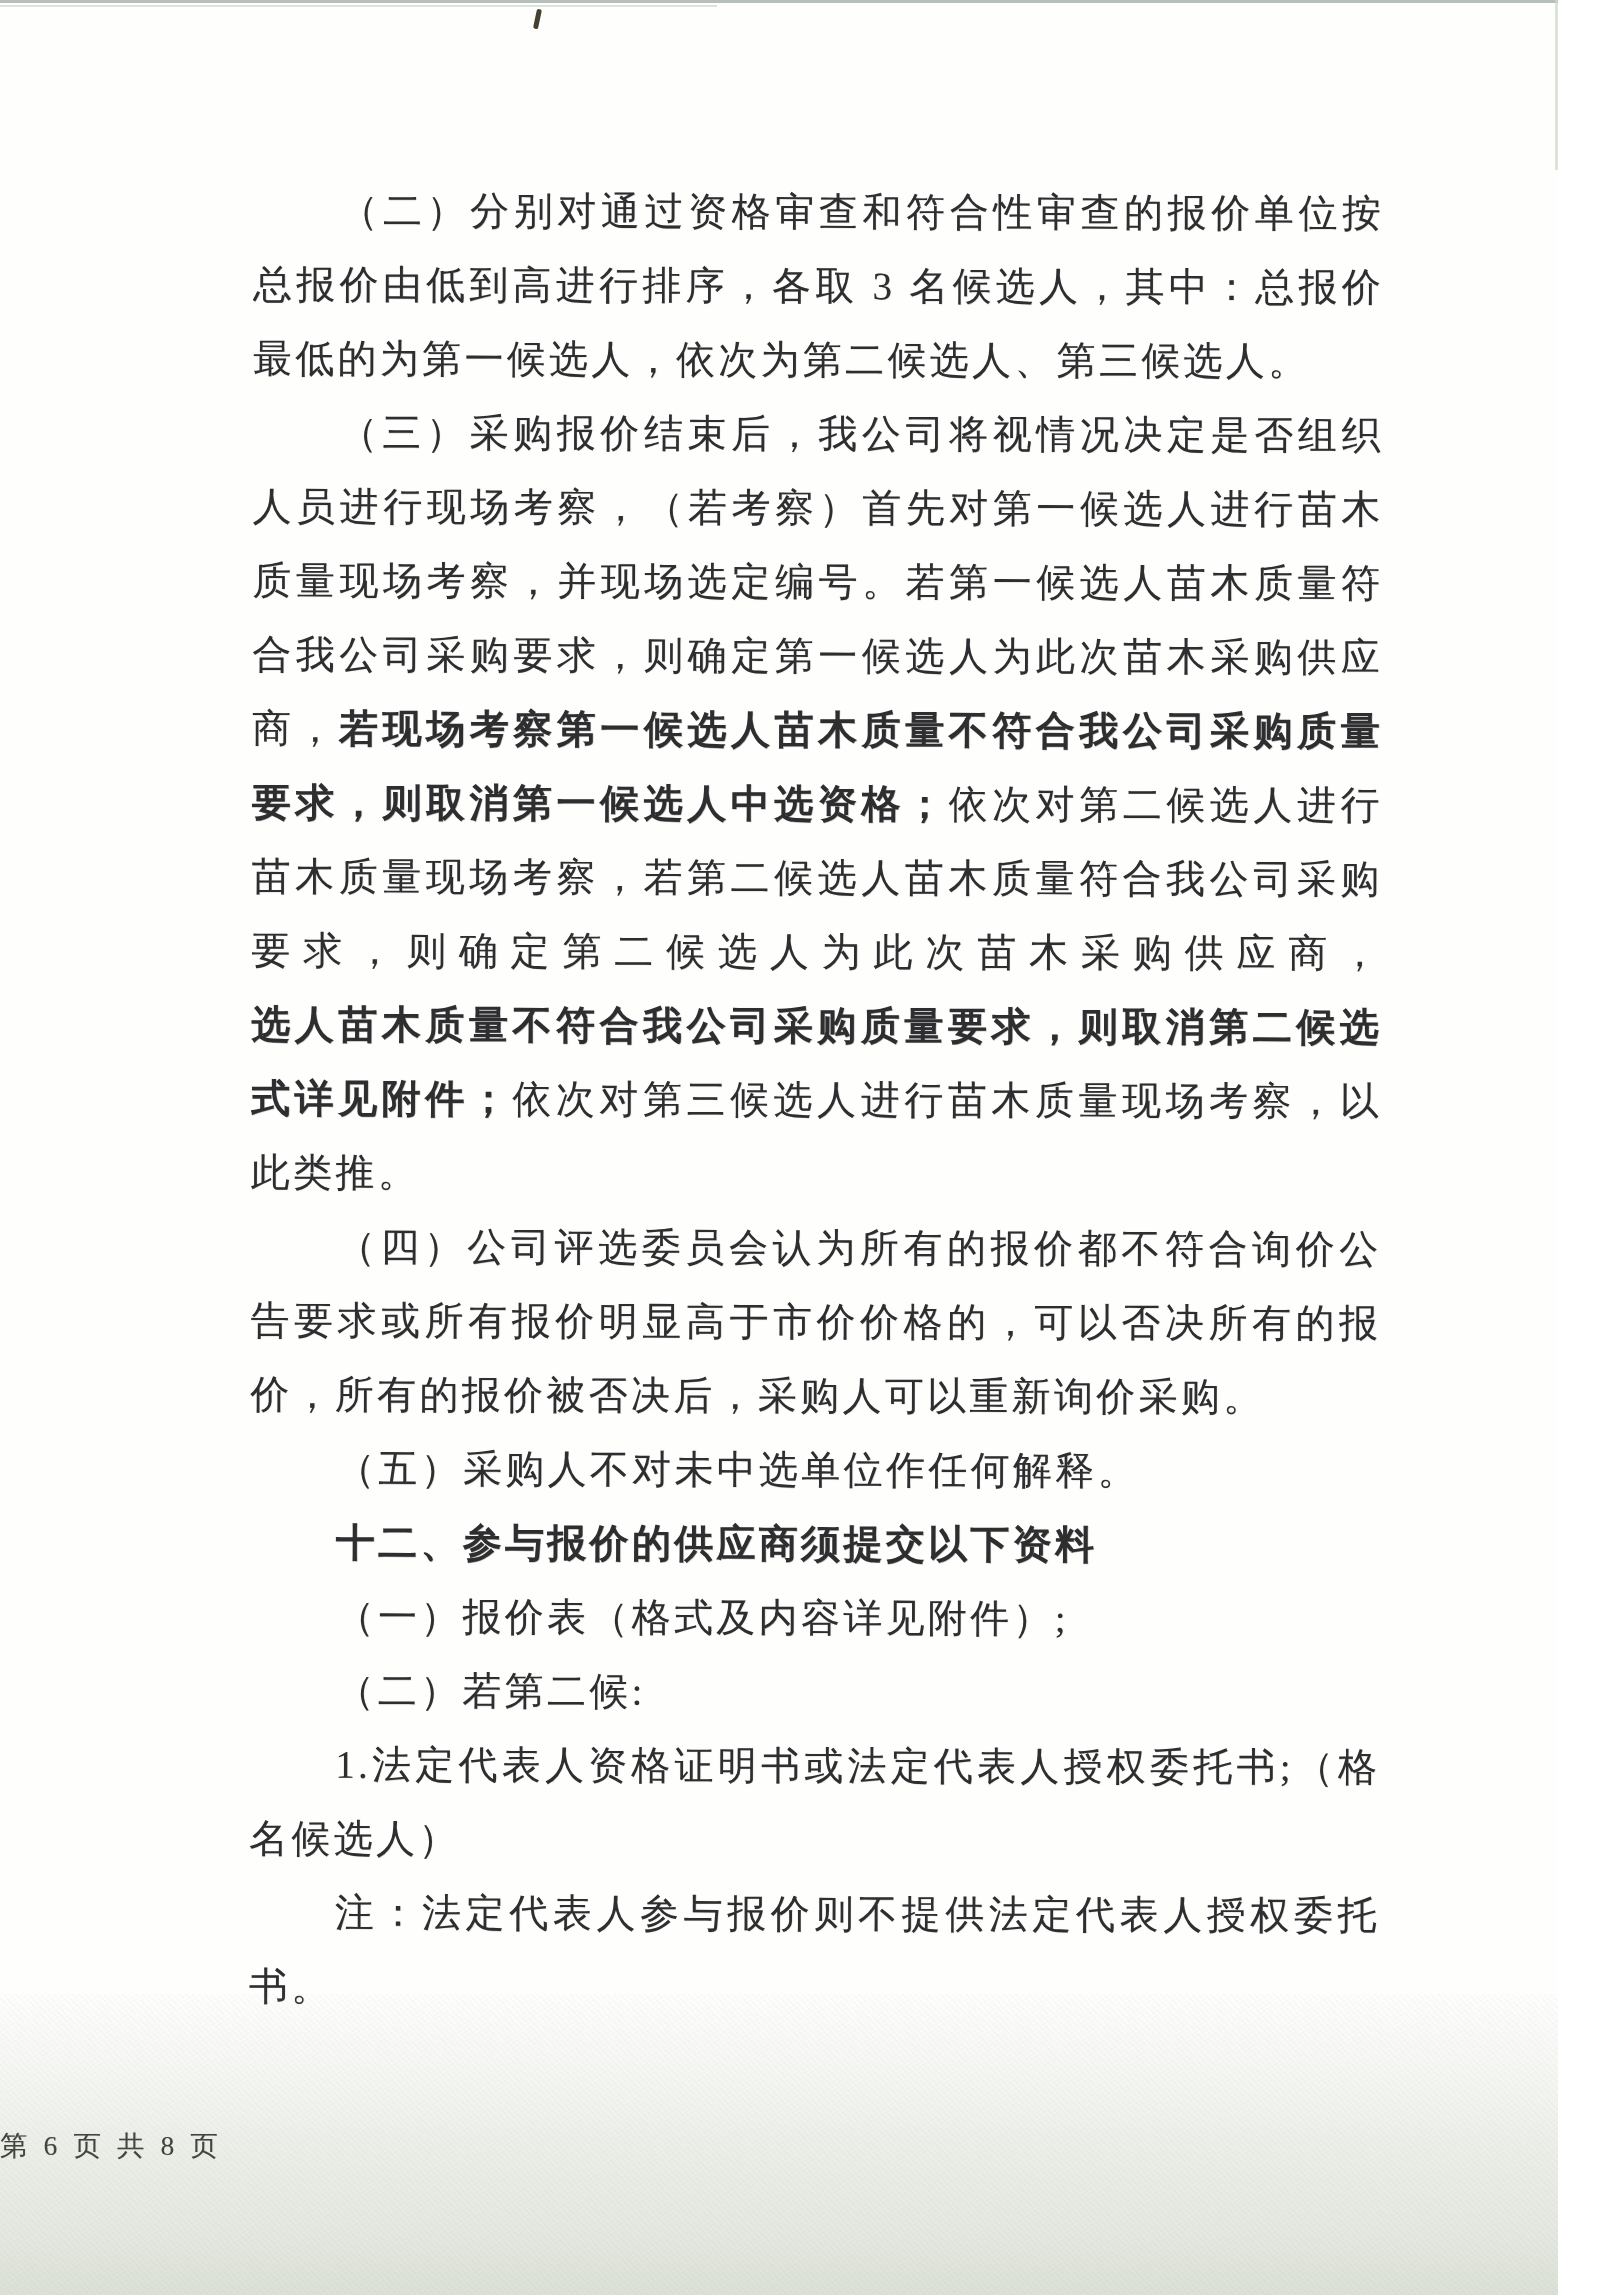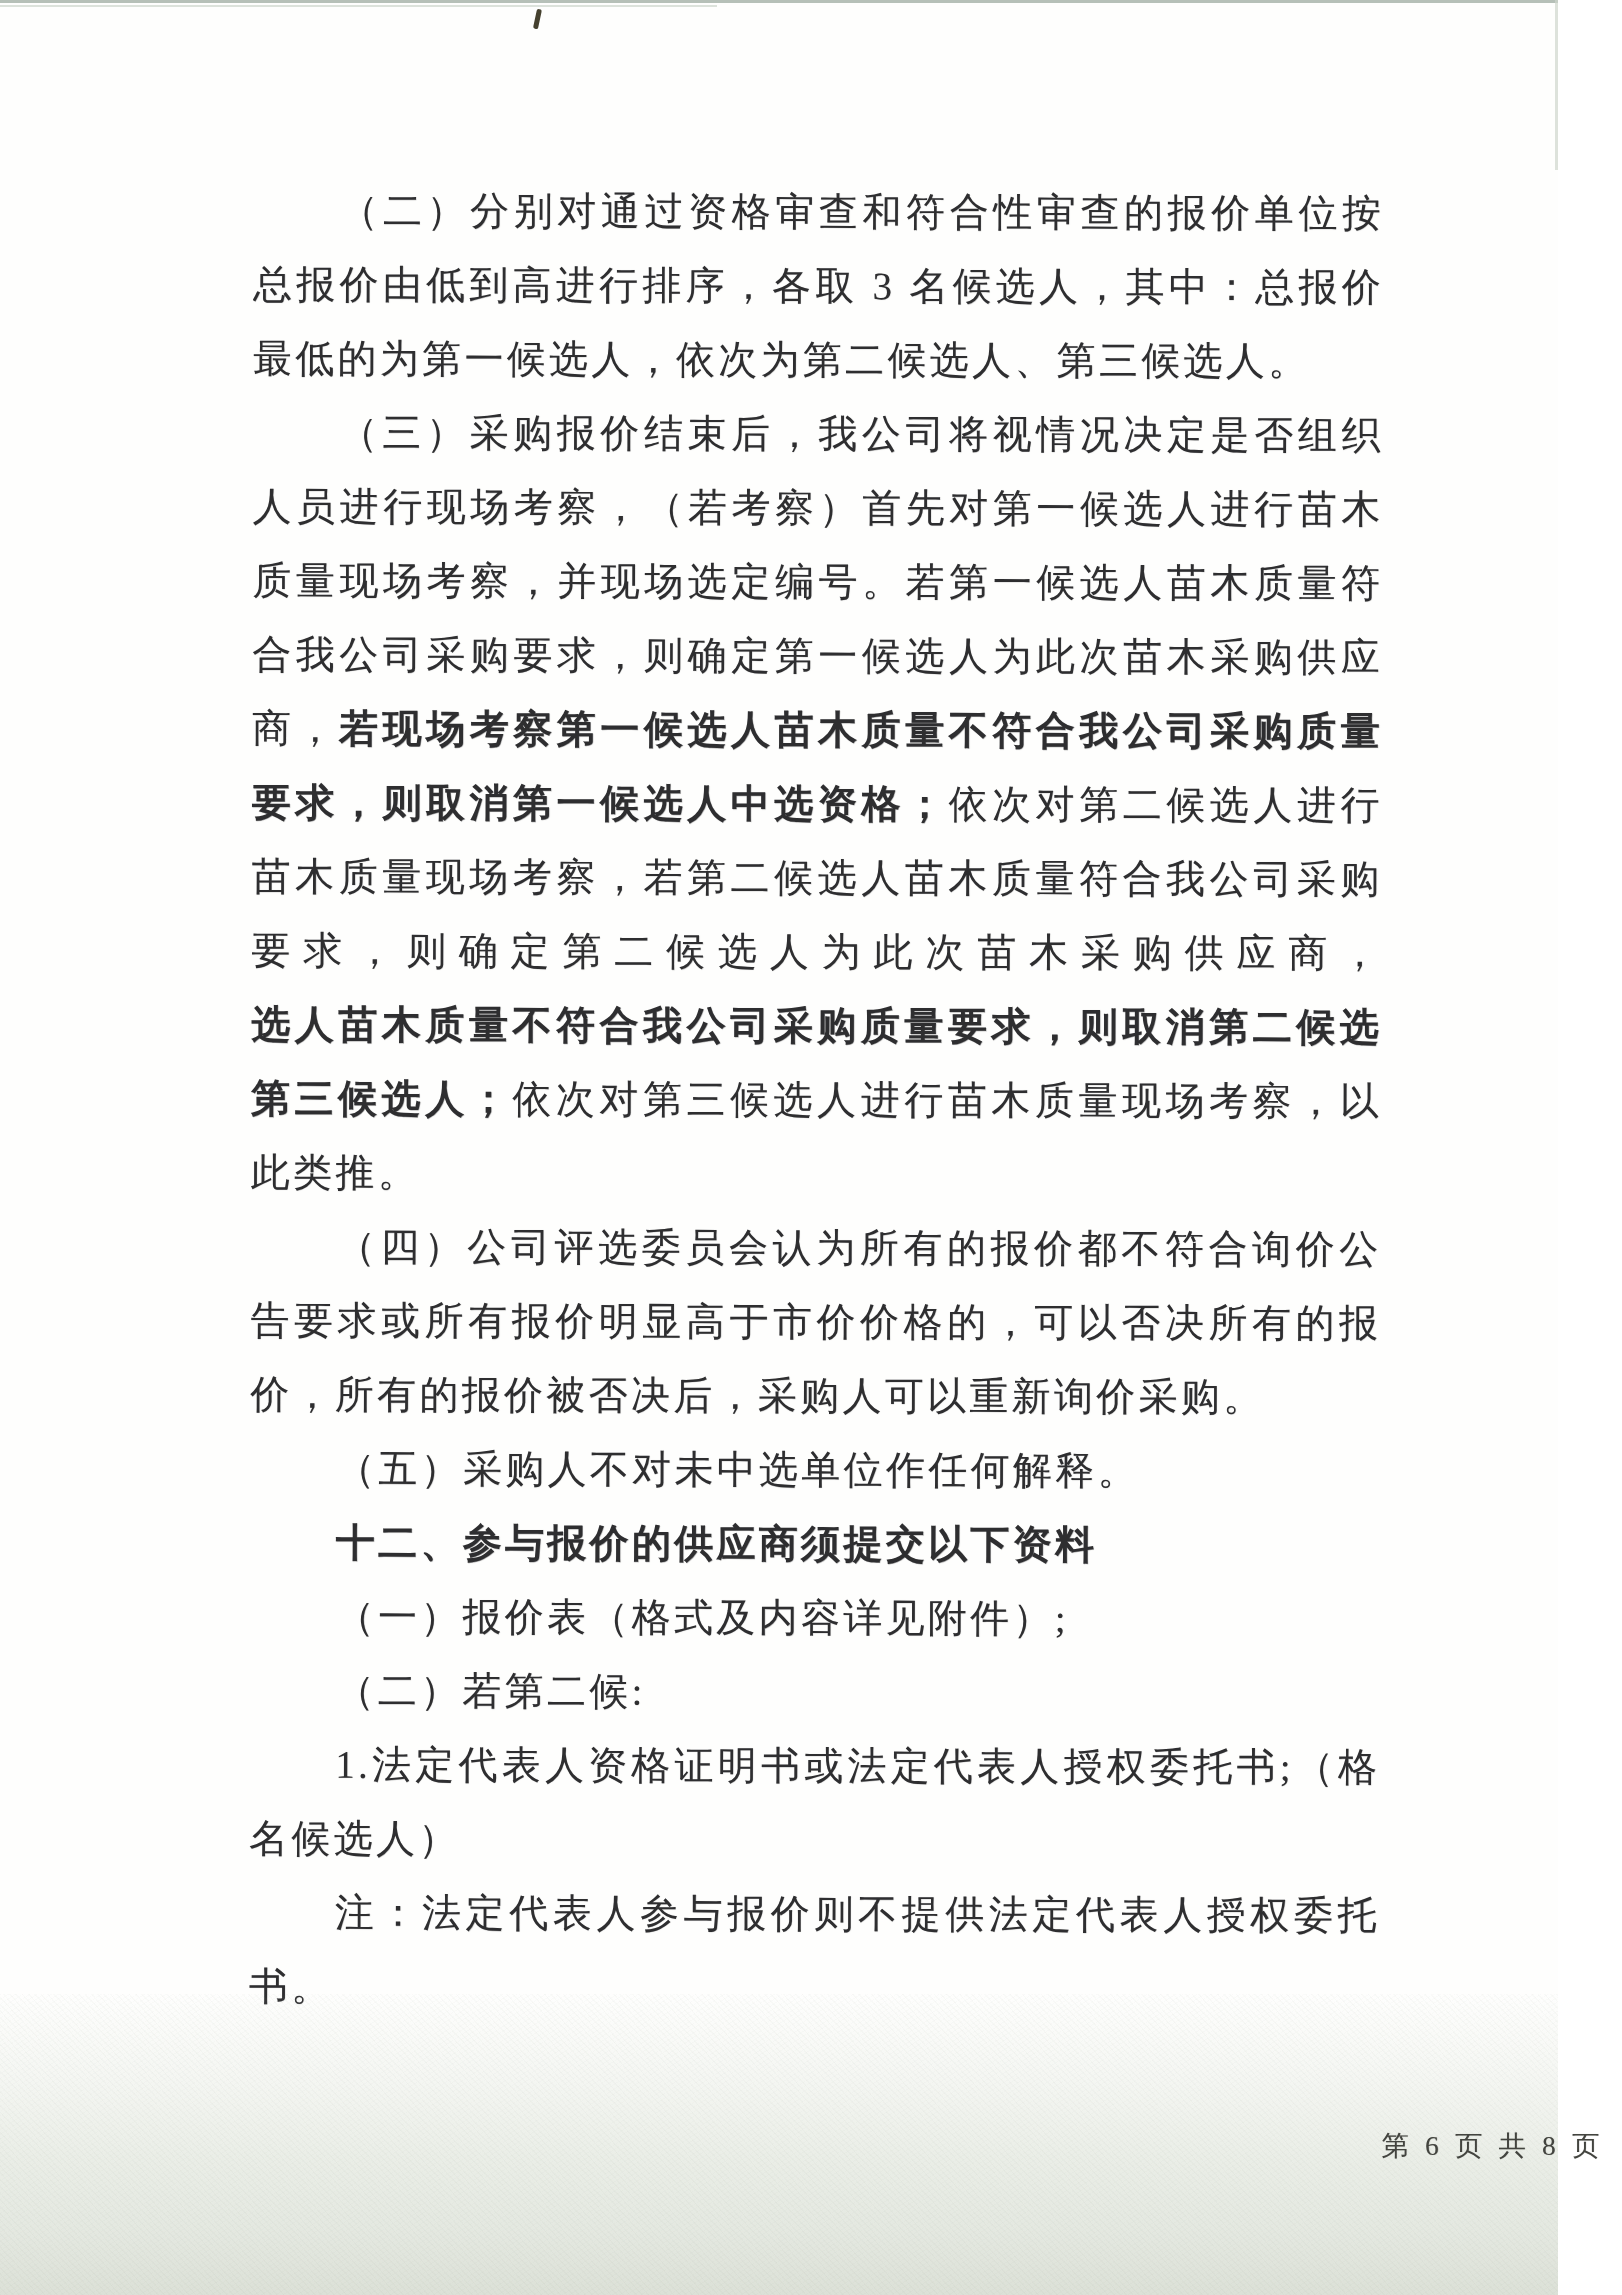--- a/index.html
+++ b/index.html
@@ -73,21 +73,21 @@
     overflow:hidden;
     text-shadow:0.3px 0.3px 0.7px rgba(45,45,48,.35);
   }
   .line.short { text-align-last:left; }
   .line.indent { text-indent:86px; }
   .b { font-weight:700; text-shadow:0.5px 0.5px 0.7px rgba(40,40,42,.45); }
   
   .footer {
     position:absolute; left:0; top:2128px;
     width:1604px;
-    text-align:right;
+    text-align:left;
     font-size:27.5px;
     letter-spacing:4.6px;
     color:#43443f;
     text-shadow:0.3px 0.3px 0.7px rgba(60,60,55,.3);
   }
 </style>
 </head>
 <body>
 
 <div class="page">
@@ -103,21 +103,21 @@
       <div class="line short"><span>最低的为第一候选人，依次为第二候选人、第三候选人。</span></div>
       <div class="line indent"><span>（三）采购报价结束后，我公司将视情况决定是否组织</span></div>
       <div class="line"><span>人员进行现场考察，（若考察）首先对第一候选人进行苗木</span></div>
       <div class="line"><span>质量现场考察，并现场选定编号。若第一候选人苗木质量符</span></div>
       <div class="line"><span>合我公司采购要求，则确定第一候选人为此次苗木采购供应</span></div>
       <div class="line"><span>商，</span><span class="b">若现场考察第一候选人苗木质量不符合我公司采购质量</span></div>
       <div class="line"><span class="b">要求，则取消第一候选人中选资格；</span><span>依次对第二候选人进行</span></div>
       <div class="line"><span>苗木质量现场考察，若第二候选人苗木质量符合我公司采购</span></div>
       <div class="line"><span>要求，则确定第二候选人为此次苗木采购供应商，</span><span class="b">第三候选人</span></div>
       <div class="line"><span class="b">选人苗木质量不符合我公司采购质量要求，则取消第二候选</span></div>
-      <div class="line"><span class="b">第三候选人；</span><span>依次对第三候选人进行苗木质量现场考察，以</span></div>
+      <div class="line"><span class="b">式详见附件；</span><span>依次对第三候选人进行苗木质量现场考察，以</span></div>
       <div class="line short"><span>此类推。</span></div>
       <div class="line indent"><span>（四）公司评选委员会认为所有的报价都不符合询价公</span></div>
       <div class="line"><span>告要求或所有报价明显高于市价价格的，可以否决所有的报</span></div>
       <div class="line short"><span>价，所有的报价被否决后，采购人可以重新询价采购。</span></div>
       <div class="line indent short"><span>（五）采购人不对未中选单位作任何解释。</span></div>
       <div class="line indent short"><span class="b">十二、参与报价的供应商须提交以下资料</span></div>
       <div class="line indent short"><span>（一）报价表（格式及内容详见附件）;</span></div>
       <div class="line indent short"><span>（二）若第二候:</span></div>
       <div class="line indent"><span>1.法定代表人资格证明书或法定代表人授权委托书;（格</span></div>
       <div class="line short"><span>名候选人）</span></div>

